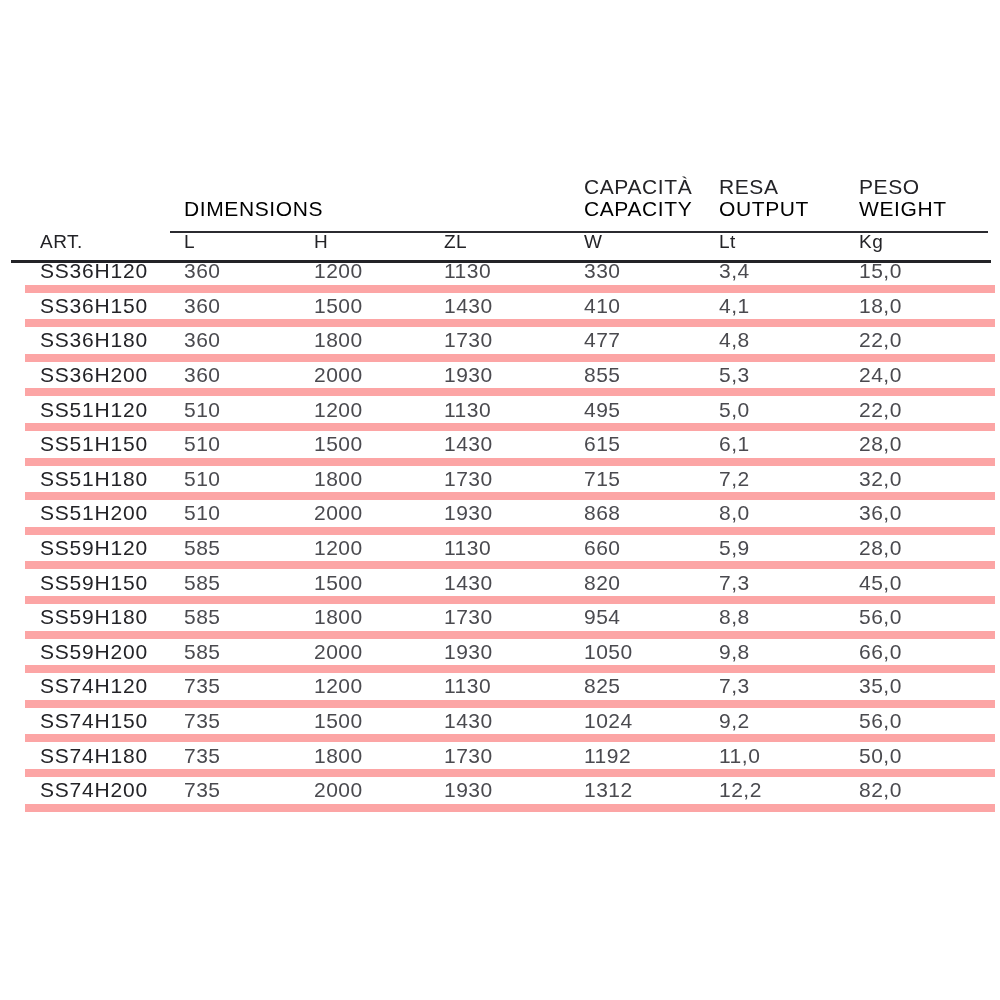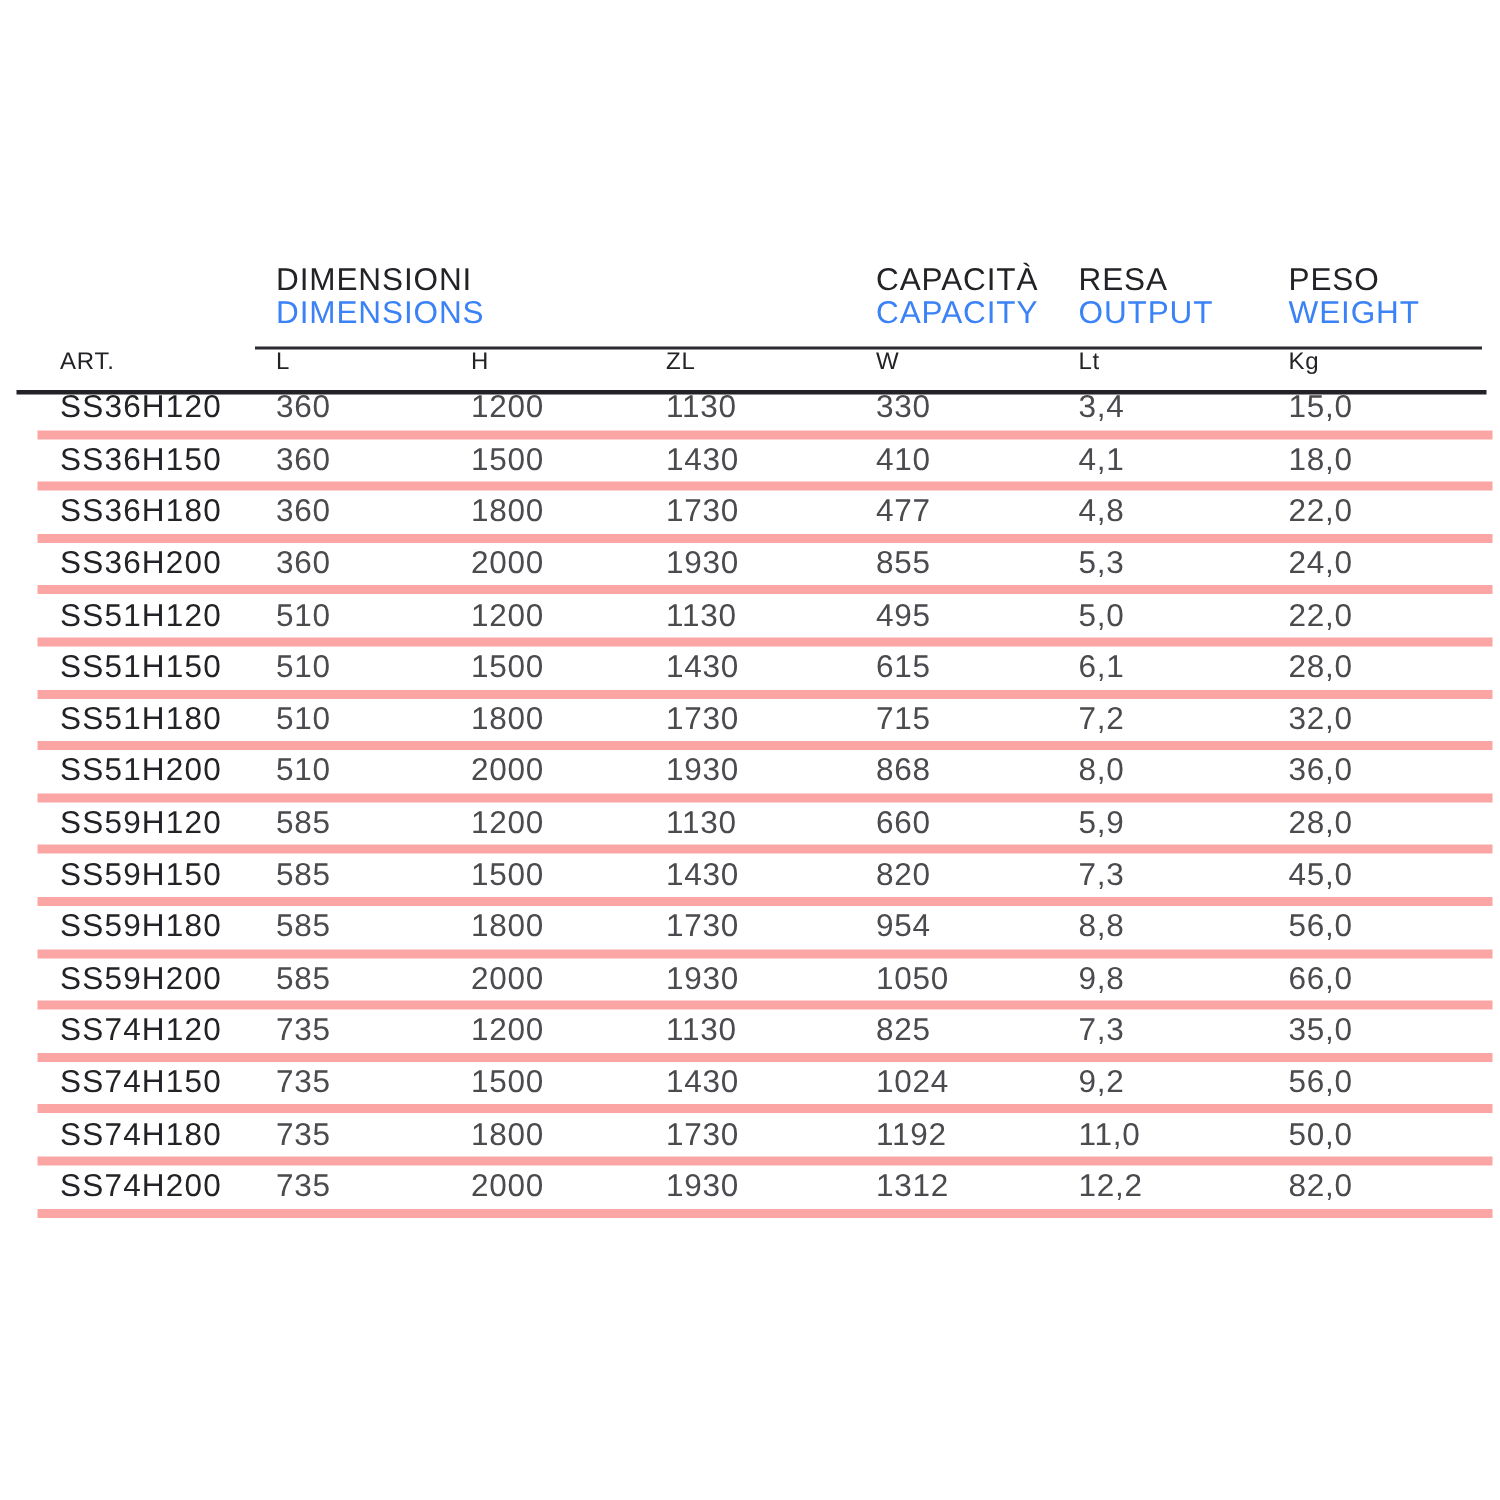--- a/index.html
+++ b/index.html
@@ -27,60 +27,60 @@
   .group-cell { padding-left: 14px; }
   .title-it {
     font-size: 21px;
     color: #232327;
     letter-spacing: 0.6px;
     line-height: 22px;
     white-space: nowrap;
   }
   .title-en {
     font-size: 21px;
-    color: #3b82f6;
+    color: #000000;
     letter-spacing: 0.6px;
     line-height: 22px;
     white-space: nowrap;
   }
   .group-underline {
     position: absolute;
     left: 145px;
     top: 55px;
     width: 818px;
     height: 2px;
     background: #2b2b30;
   }
   
   .subheader {
     margin-top: 9px;
     height: 26px;
     align-items: center;
   }
   .subheader .cell {
-    font-size: 16px;
+    font-size: 19px;
     color: #232327;
     letter-spacing: 0.5px;
     padding-left: 14px;
   }
   .subheader .cell.art { padding-left: 15px; }
   .thick-line {
     position: absolute;
     left: -14px;
     top: 84px;
     width: 980px;
     height: 3px;
     background: #232327;
   }
   
   .rows { margin-top: 3px; }
   .data-row {
     height: 34.6px;
     align-items: center;
-    border-bottom: 6px solid #fca5a5;
+    border-bottom: 8px solid #fca5a5;
   }
   .data-row .cell {
     font-size: 21px;
     color: #4a4a4f;
     letter-spacing: 0.5px;
     padding-left: 14px;
     white-space: nowrap;
   }
   .data-row .cell.art {
     color: #232327;
@@ -90,21 +90,20 @@
 </style>
 </head>
 <body>
 
 <div class="page">
   <div class="spec-table">
 
     <div class="grid-row group-header">
       <div class="group-cell"></div>
       <div class="group-cell" style="grid-column: 2 / span 3;">
-        <div class="title-it">DIMENSIONI</div>
         <div class="title-en">DIMENSIONS</div>
       </div>
       <div class="group-cell">
         <div class="title-it">CAPACITÀ</div>
         <div class="title-en">CAPACITY</div>
       </div>
       <div class="group-cell">
         <div class="title-it">RESA</div>
         <div class="title-en">OUTPUT</div>
       </div>

